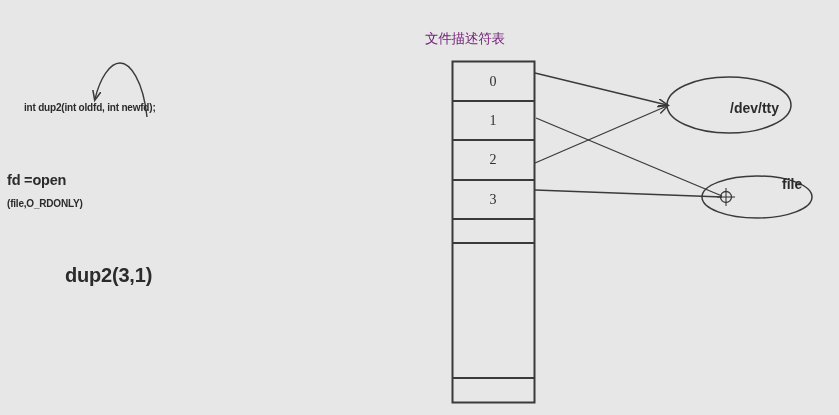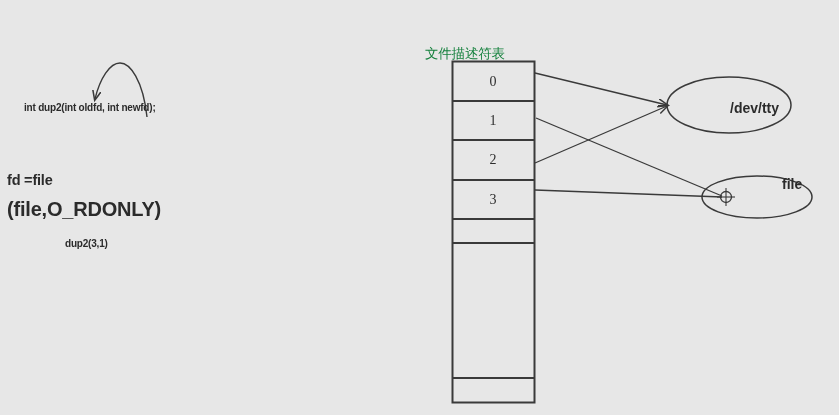--- a/index.html
+++ b/index.html
@@ -34,33 +34,33 @@
     font-size: 10px;
   }
   #code-open-1 {
     left: 7px;
     top: 172px;
     font-size: 14.5px;
   }
   #code-open-2 {
     left: 7px;
     top: 198px;
-    font-size: 20px;
+    font-size: 10px;
   }
   #code-dup2-call {
     left: 65px;
-    top: 238px;
-    font-size: 10px;
+    top: 264px;
+    font-size: 20px;
   }
   #fd-table-title {
     left: 425px;
-    top: 45px;
+    top: 30px;
     font-size: 13.5px;
     font-weight: normal;
-    color: #15803d;
+    color: #701a75;
   }
   .cell-label {
     position: absolute;
     font-size: 14px;
     color: #2e2e2e;
     font-family: "Liberation Serif", serif;
     text-align: center;
     width: 80px;
   }
   .ellipse-label {
@@ -113,21 +113,21 @@
 
   <g>
     <circle cx="726" cy="197" r="5.5" fill="none" stroke="#3a3a3a" stroke-width="1.3"></circle>
     <line x1="726" y1="188" x2="726" y2="206" stroke="#3a3a3a" stroke-width="1.1"></line>
     <line x1="717" y1="197" x2="735" y2="197" stroke="#3a3a3a" stroke-width="1.1"></line>
   </g>
 </svg>
 
 <div class="note" id="code-signature">int dup2(int oldfd, int newfd);</div>
 
-<div class="note" id="code-open-1">fd =file</div>
+<div class="note" id="code-open-1">fd =open</div>
 
 <div class="note" id="code-open-2">(file,O_RDONLY)</div>
 
 <div class="note" id="code-dup2-call">dup2(3,1)</div>
 
 <div class="note" id="fd-table-title">文件描述符表</div>
 
 <div class="cell-label" style="left:453px; top:74px;">0</div>
 <div class="cell-label" style="left:453px; top:113px;">1</div>
 <div class="cell-label" style="left:453px; top:152px;">2</div>

